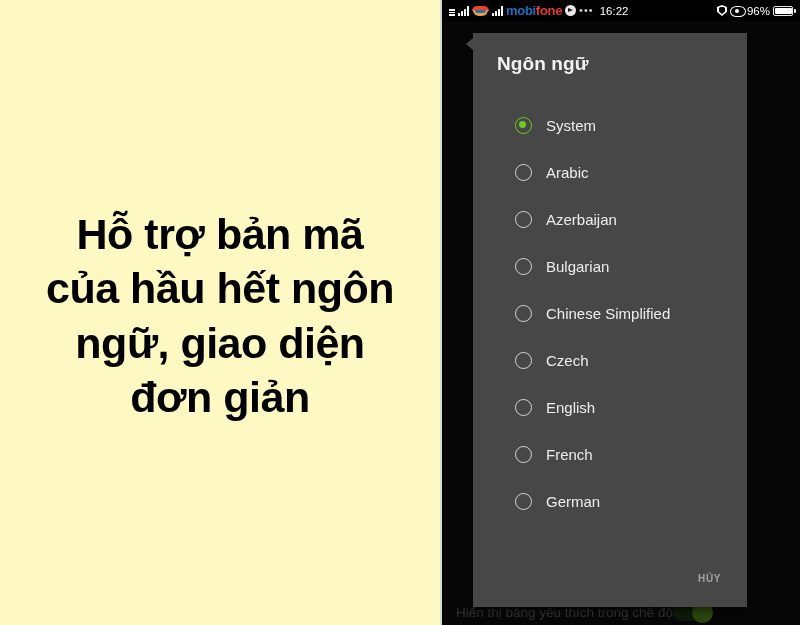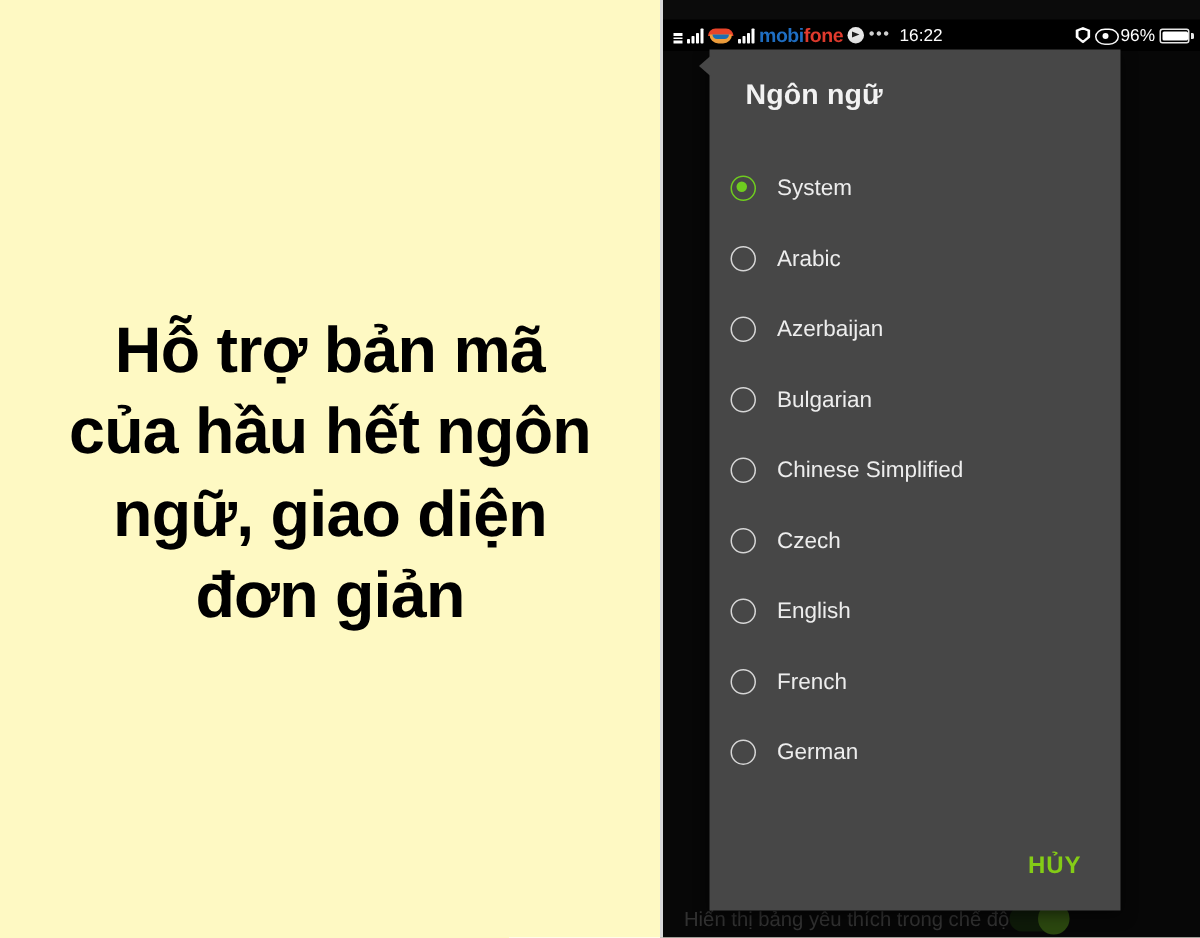--- a/index.html
+++ b/index.html
@@ -33,21 +33,21 @@
   
   .phone {
     position:absolute; left:440px; top:0; width:360px; height:625px;
     background:#0b0b0b;
     border-left:2px solid #d8d8d8;
     overflow:hidden;
   }
 
   
   .statusbar {
-    position:absolute; left:0; top:13px; width:100%; height:21px;
+    position:absolute; left:0; top:0; width:100%; height:21px;
     background:#000000;
     display:flex; align-items:center;
     padding:0 7px;
     font-size:11px; color:#ffffff;
   }
   .sb-left { display:flex; align-items:center; gap:3px; }
   .sb-right { display:flex; align-items:center; gap:3px; margin-left:auto; }
 
   .sig-bars { display:flex; align-items:flex-end; gap:1px; height:10px; }
   .sig-bars i { display:block; width:2px; background:#ffffff; border-radius:0.5px; }
@@ -165,21 +165,21 @@
   .dialog-title {
     font-size:19px; font-weight:bold; color:#f2f2f2;
     padding:20px 0 14px 24px;
     letter-spacing:0.1px;
   }
 
   .options { flex:1; overflow:hidden; padding-top:2px; }
   .option {
     display:flex; align-items:center;
     height:47px;
-    padding-left:14px;
+    padding-left:42px;
     cursor:default;
   }
   .radio {
     width:17px; height:17px; border-radius:50%;
     border:1.7px solid #d6d6d6;
     flex:none; position:relative;
     background:transparent;
   }
   .option.selected .radio { border-color:#6fcc1f; }
   .option.selected .radio::after {
@@ -193,22 +193,22 @@
   }
 
   .dialog-actions {
     height:58px;
     display:flex; align-items:center; justify-content:flex-end;
     padding-right:22px;
   }
   .btn-cancel {
     background:none; border:none;
     font-family:"Liberation Sans", sans-serif;
-    font-size:16px; font-weight:bold;
-    color:#84cc16;
+    font-size:10px; font-weight:bold;
+    color:#a3a3a3;
     letter-spacing:0.6px;
     cursor:pointer;
     padding:6px 4px;
   }
 </style>
 </head>
 <body>
 
 <div id="root">
 

